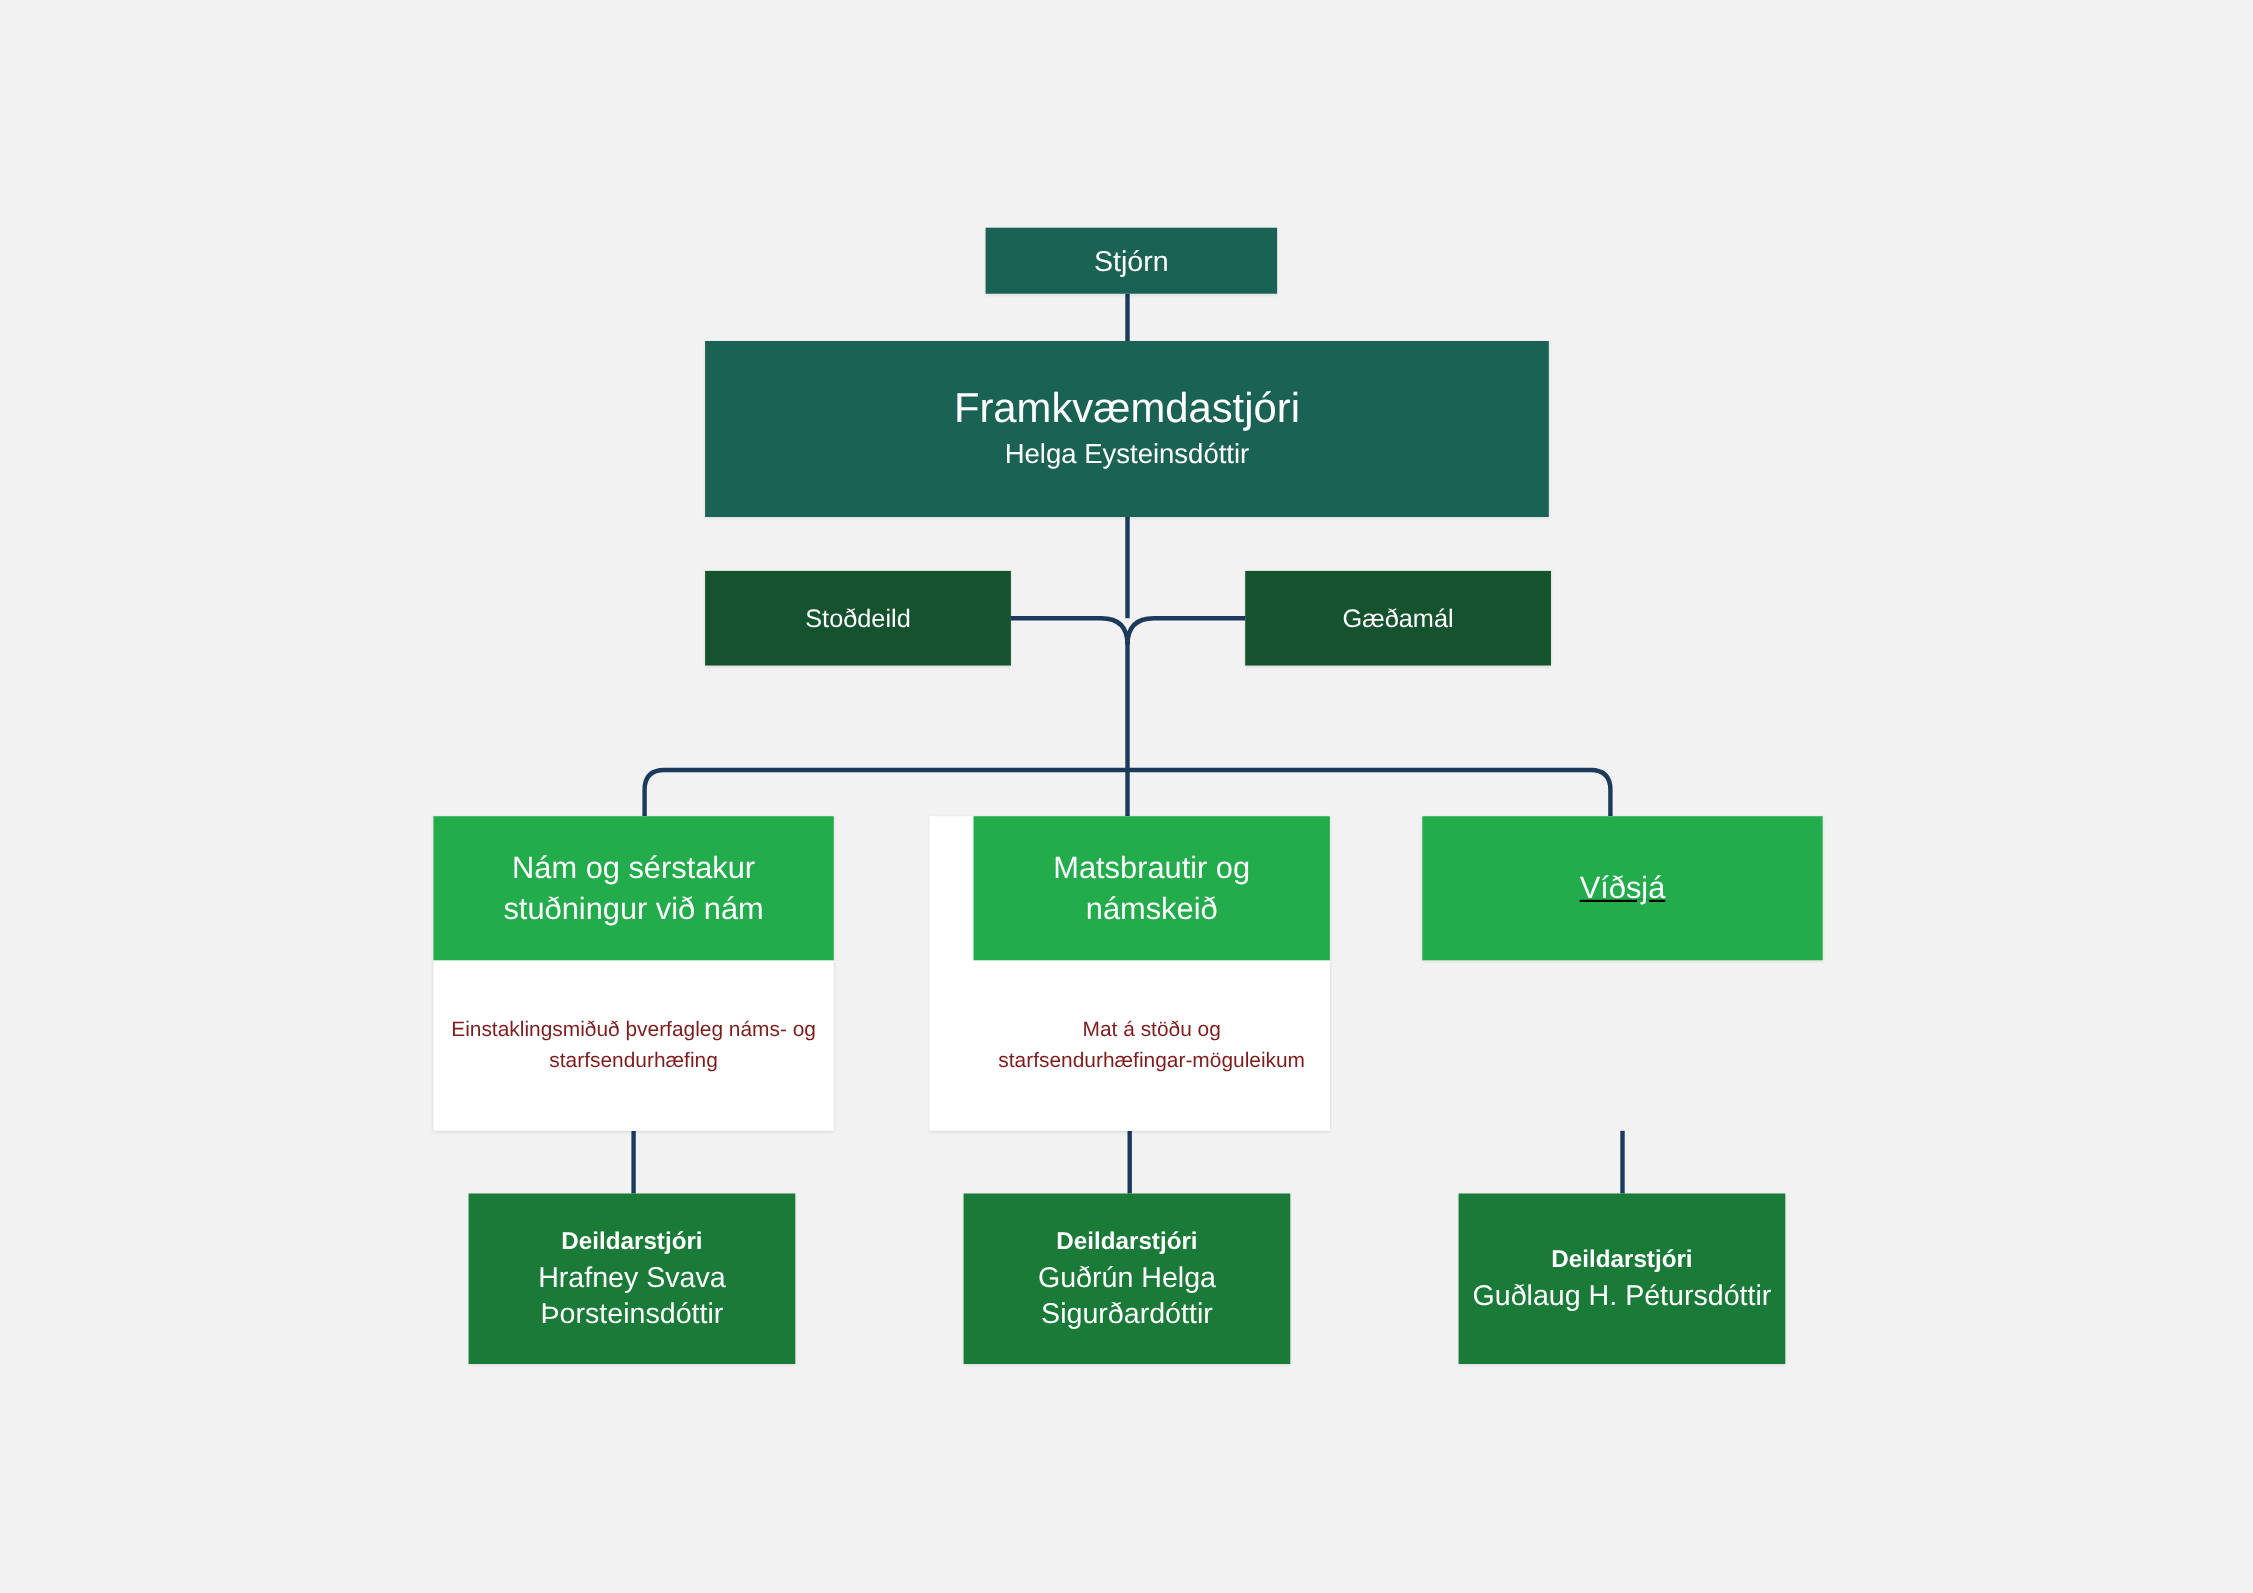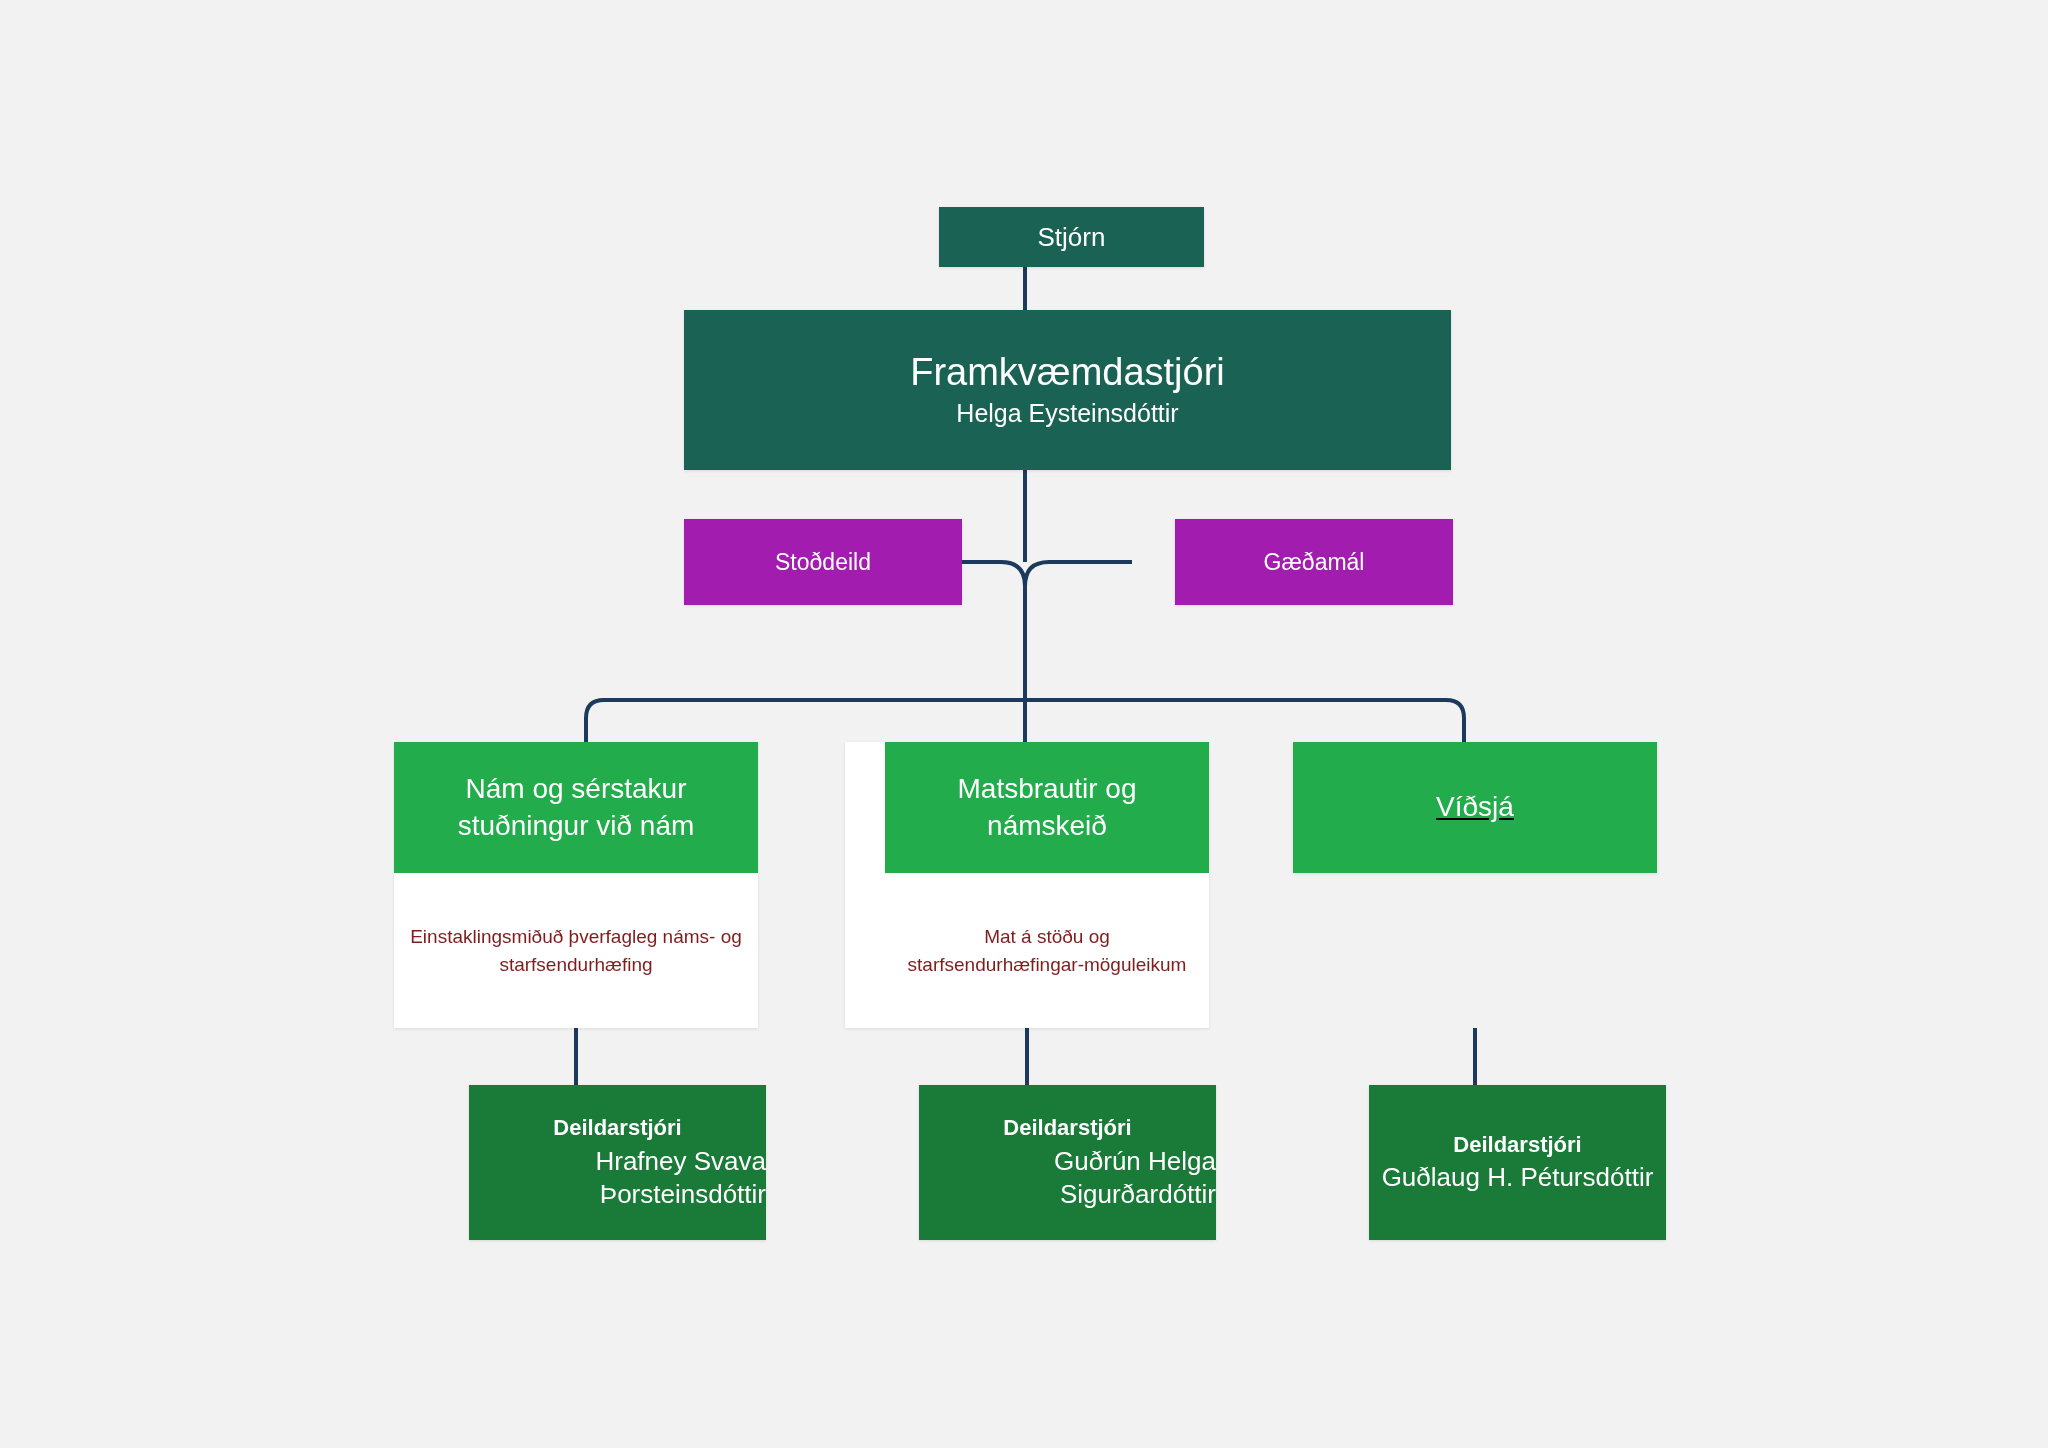--- a/index.html
+++ b/index.html
@@ -26,24 +26,23 @@
     height: 1448px;
     pointer-events: none;
   }
   .node {
     position: absolute;
     box-sizing: border-box;
     display: flex;
     flex-direction: column;
     align-items: center;
     justify-content: center;
-    text-align: right;
+    text-align: center;
     color: #ffffff;
     box-shadow: 0 1px 3px rgba(0,0,0,0.10);
-    margin-left: 43px;
   }
 
   
   #node-board {
     left: 896px;
     top: 207px;
     width: 265px;
     height: 60px;
     background: #1a6253;
     font-size: 26px;
@@ -63,21 +62,21 @@
     font-weight: 400;
   }
   #node-ceo .person {
     font-size: 25px;
     line-height: 1.3;
     margin-top: 2px;
   }
 
   
   .unit-box {
-    background: #a21caf;
+    background: #14532d;
     font-size: 23px;
     height: 86px;
   }
   #node-support {
     left: 641px;
     top: 519px;
     width: 278px;
   }
   #node-quality {
     left: 1132px;

